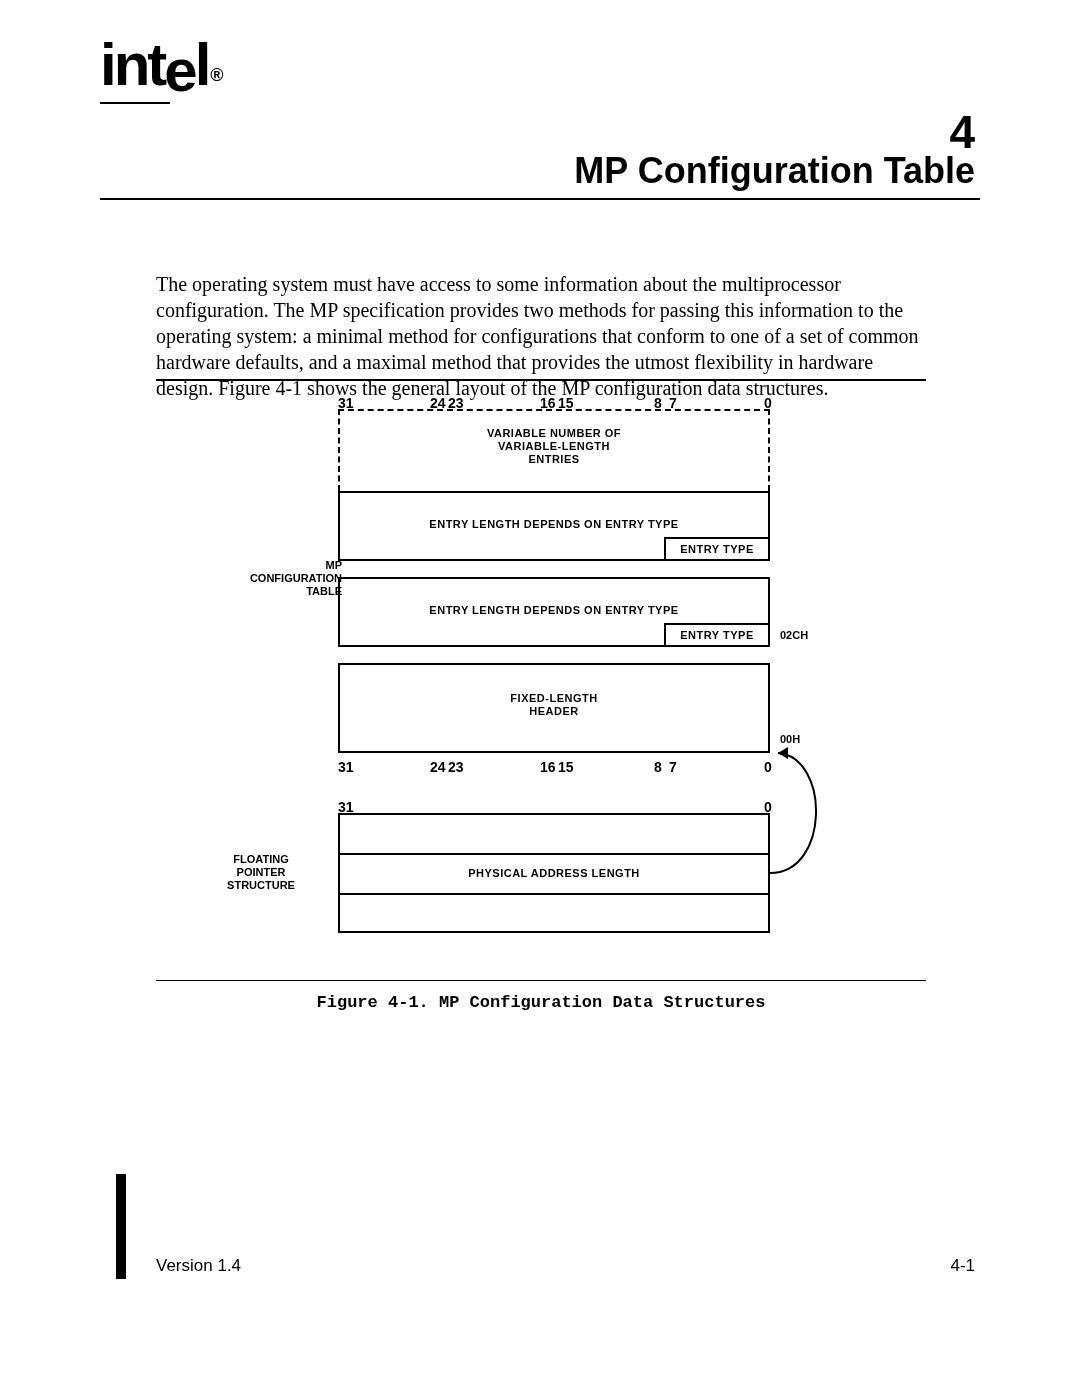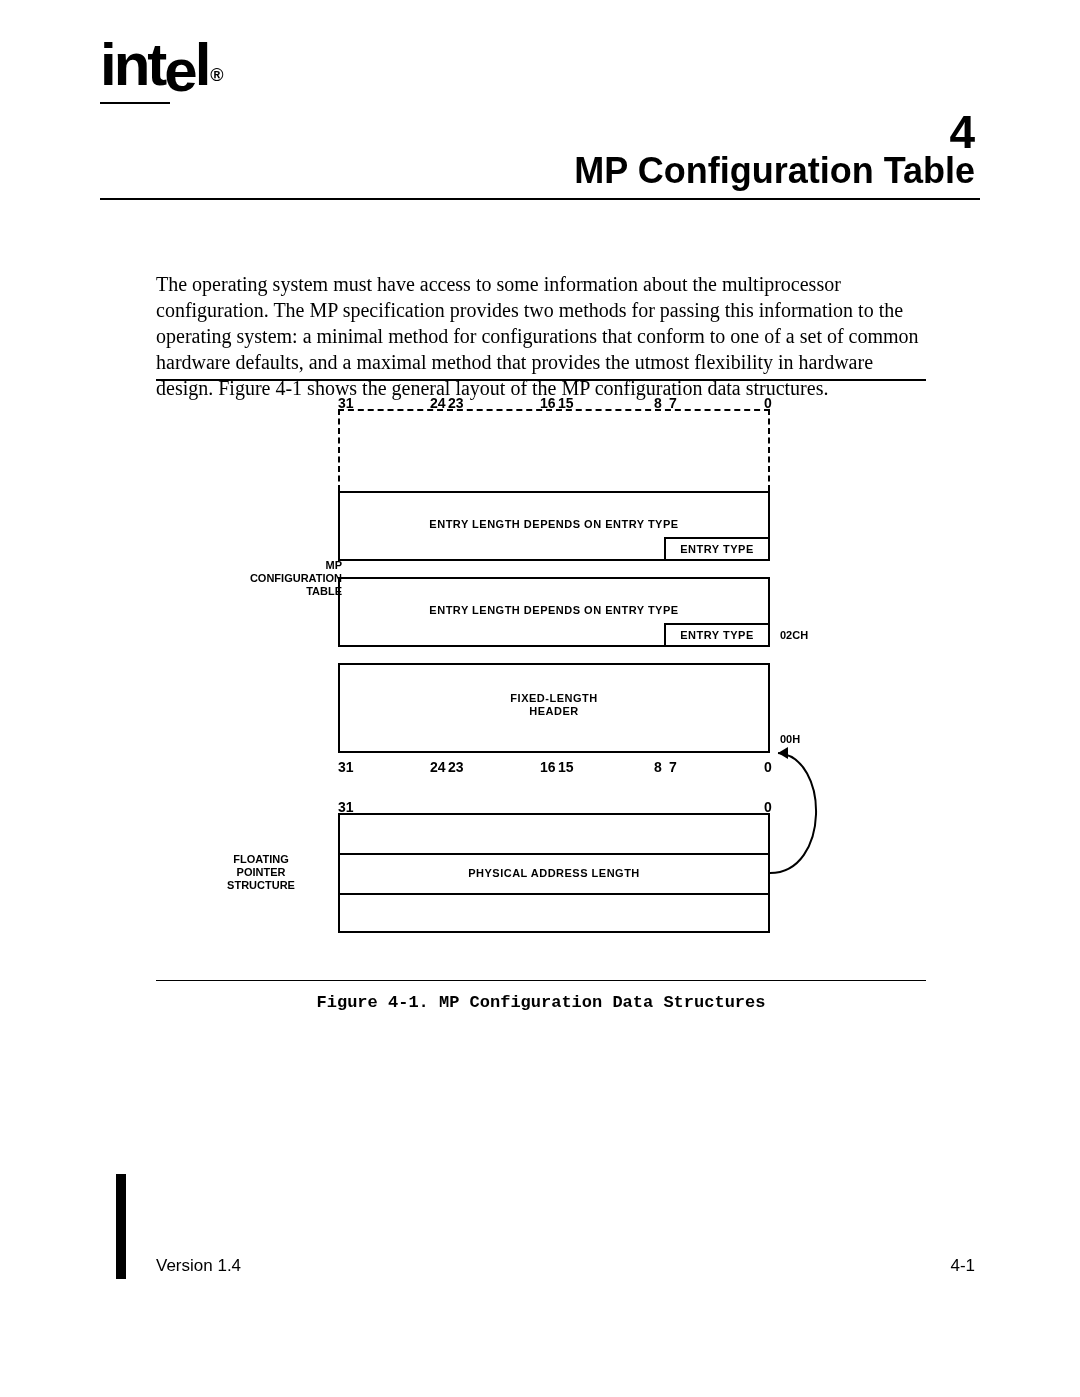--- a/index.html
+++ b/index.html
@@ -60,20 +60,23 @@
     <div class="tick" style="left:292px; top:16px;">23</div>
     <div class="tick" style="left:384px; top:16px;">16</div>
     <div class="tick" style="left:402px; top:16px;">15</div>
     <div class="tick" style="left:498px; top:16px;">8</div>
     <div class="tick" style="left:513px; top:16px;">7</div>
     <div class="tick" style="left:608px; top:16px;">0</div>
 
     <div class="dash-top" style="left:182px; top:30px; width:432px;"></div>
     <div class="dash-side" style="left:182px; top:30px; height:82px;"></div>
     <div class="dash-side" style="left:612px; top:30px; height:82px;"></div>
+    <div class="box-text" style="left:182px; top:48px; width:432px; white-space:pre-line;">VARIABLE NUMBER OF
+VARIABLE-LENGTH
+ENTRIES</div>
 
     <div class="solid" style="left:182px; top:112px; width:432px; height:70px;"></div>
     <div class="box-text" style="left:182px; top:139px; width:432px;">ENTRY LENGTH DEPENDS ON ENTRY TYPE</div>
 
     <div class="solid" style="left:508px; top:158px; width:106px; height:24px;"></div>
     <div class="box-text" style="left:508px; top:164px; width:106px;">ENTRY TYPE</div>
 
     <div class="solid" style="left:182px; top:198px; width:432px; height:70px;"></div>
     <div class="box-text" style="left:182px; top:225px; width:432px;">ENTRY LENGTH DEPENDS ON ENTRY TYPE</div>
     <div class="solid" style="left:508px; top:244px; width:106px; height:24px;"></div>

